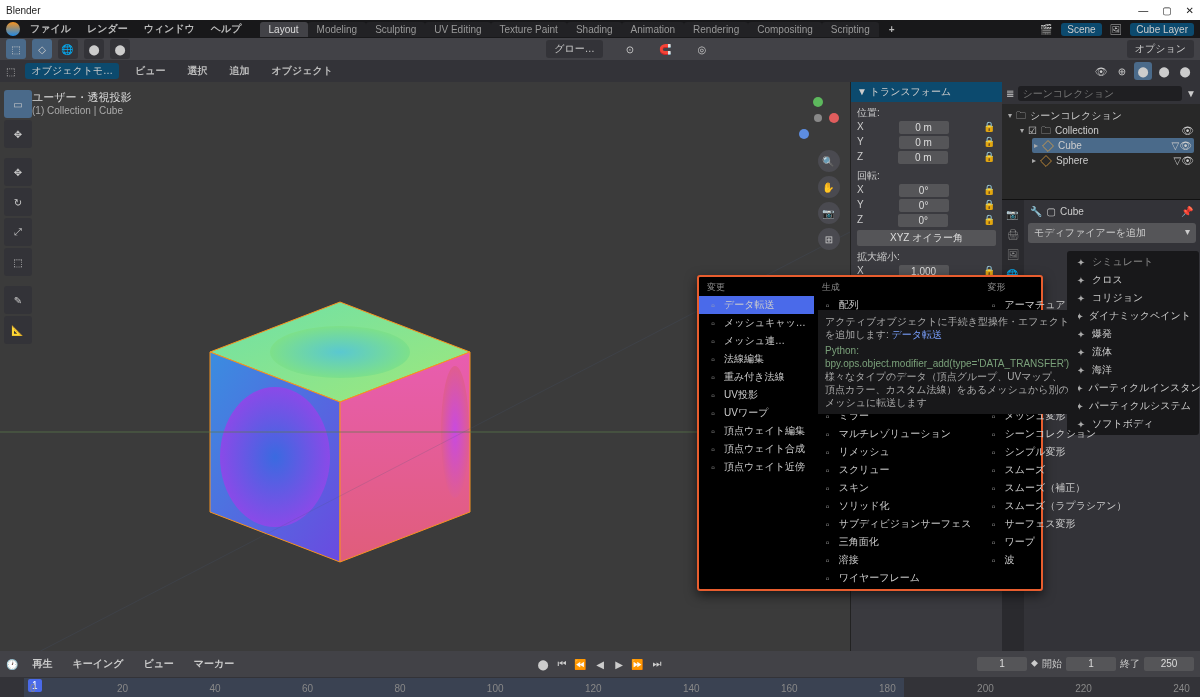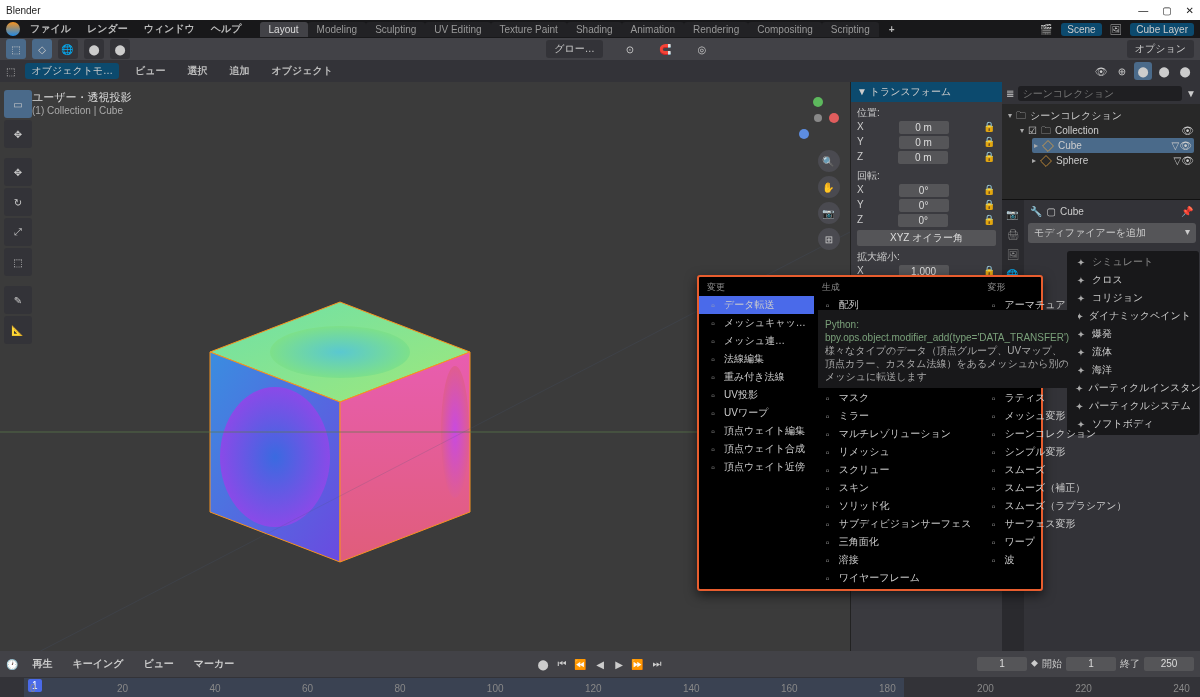--- a/index.html
+++ b/index.html
@@ -518,20 +518,21 @@
           <span class="ico">▫</span>
           <span>ワープ</span>
         </div>
         <div class="mitem">
           <span class="ico">▫</span>
           <span>波</span>
         </div>
       </div>
   </div>
   <div class="tooltip">
+    <div><span>アクティブオブジェクトに手続き型操作・エフェクトを追加します: </span><span class="tt-hl">データ転送</span></div>
     <div style="color:#7aa07a;margin-top:3px;">Python: bpy.ops.object.modifier_add(type='DATA_TRANSFER')</div>
     <div>様々なタイプのデータ（頂点グループ、UVマップ、頂点カラー、カスタム法線）をあるメッシュから別のメッシュに転送します</div>
   </div>
 </div>
 <div class="menu-side" id="mside">
     <div class="mitem" style="color: rgb(136, 136, 136);">
       <span class="ico">✦</span>
       <span>シミュレート</span>
     </div>
     <div class="mitem">

